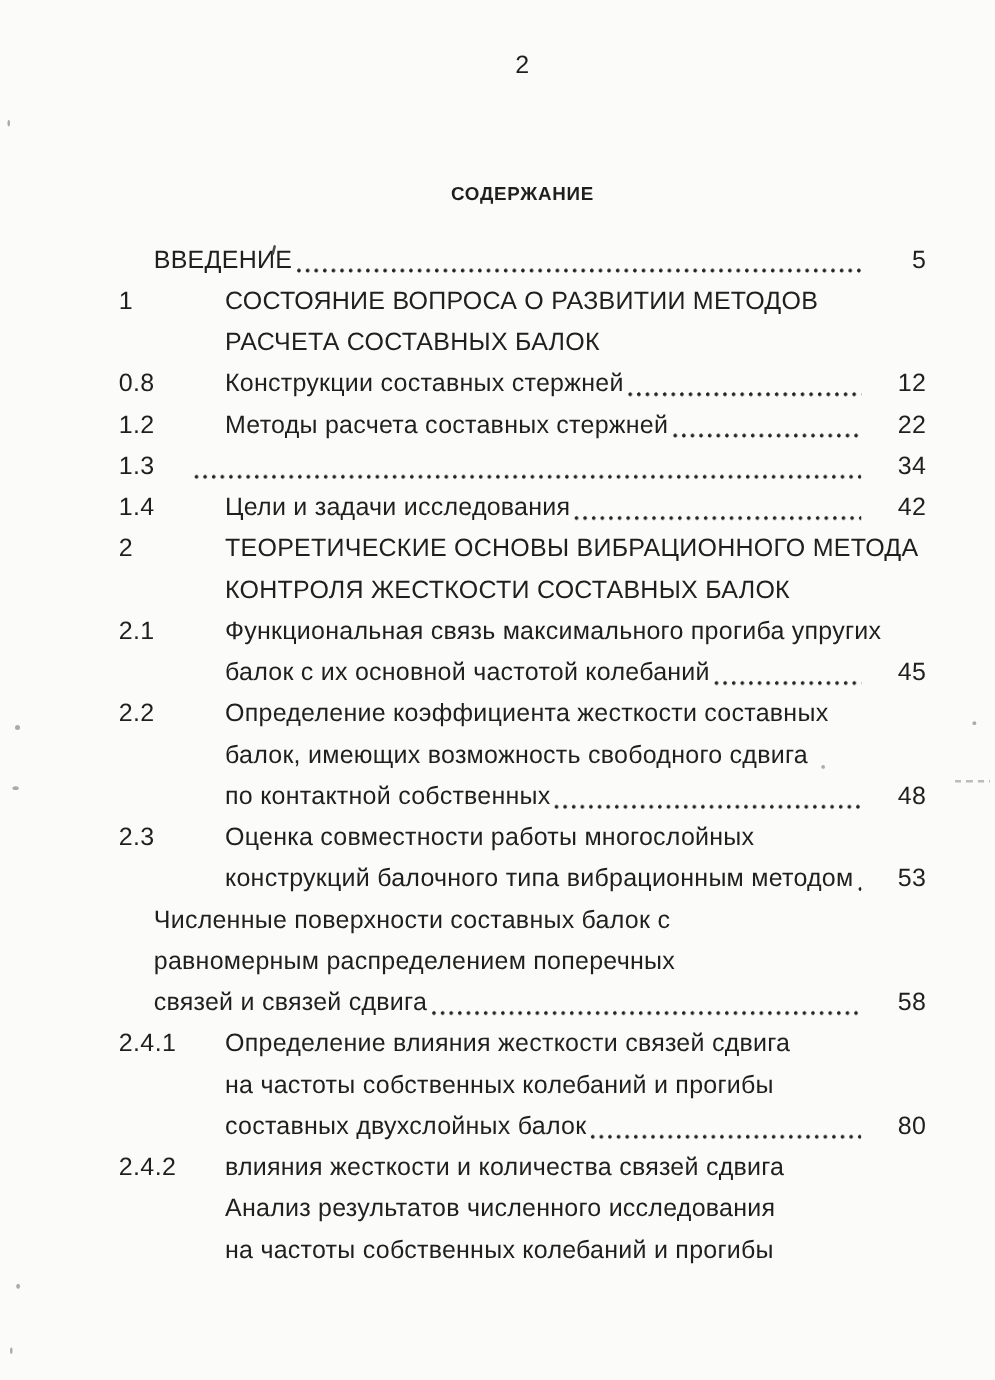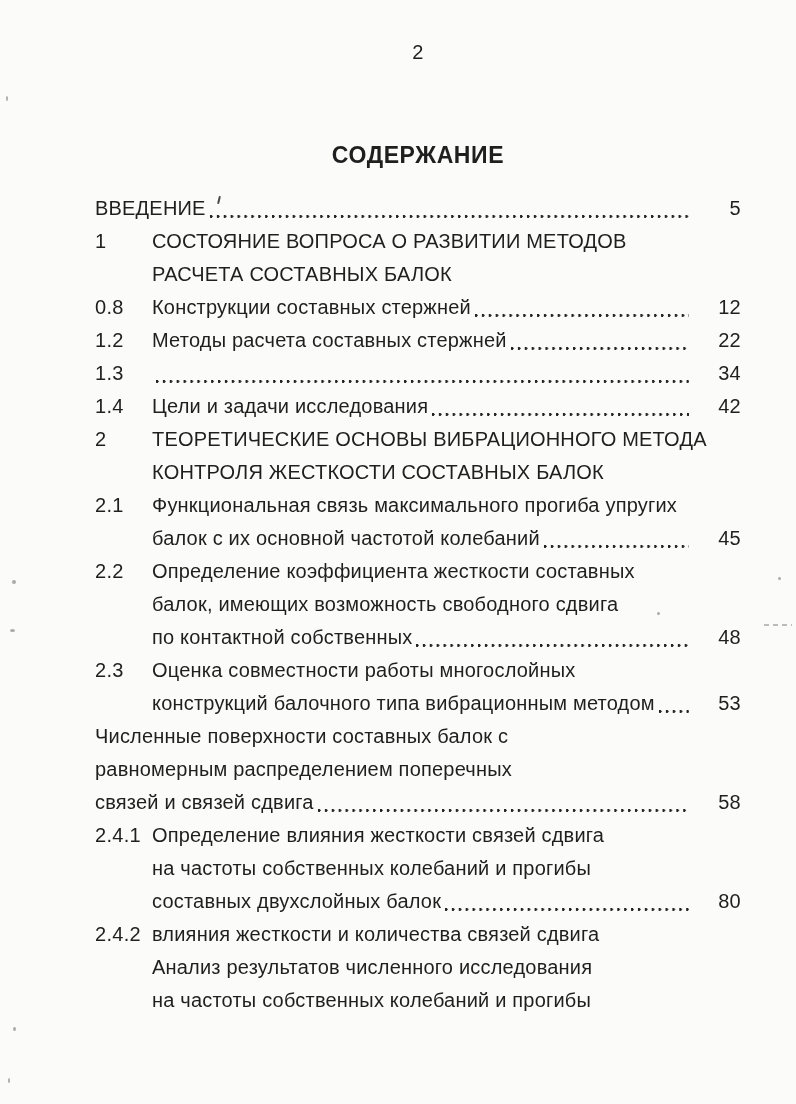--- a/index.html
+++ b/index.html
@@ -24,21 +24,21 @@
     font-size: 20px;
     line-height: 22px;
     letter-spacing: 0.3px;
   }
   .doc-title {
     position: absolute;
     top: 143px;
     left: 95px;
     width: 646px;
     text-align: center;
-    font-size: 23px;
+    font-size: 15px;
     line-height: 25px;
     font-weight: bold;
     letter-spacing: 0.6px;
   }
   .toc {
     position: absolute;
     top: 192px;
     left: 95px;
     width: 646px;
     font-size: 20px;
@@ -50,21 +50,21 @@
     line-height: 33px;
     letter-spacing: 0.3px;
   }
   .body-col { flex: 1 1 auto; min-width: 0; }
   .line {
     display: flex;
     height: 33px;
     line-height: 33px;
     white-space: nowrap;
   }
-  .line .t { flex: 0 0 auto; letter-spacing: 0.2px; }
+  .line .t { flex: 0 0 auto; letter-spacing: 0.2px; margin-left: 28px; }
   .dots {
     flex: 1 1 auto;
     margin-left: 3px;
     background-image: radial-gradient(circle at 2.2px 2.2px, #232323 1.15px, rgba(0,0,0,0) 1.6px);
     background-size: 6.9px 4.5px;
     background-repeat: repeat-x;
     background-position: left 0 bottom 7px;
   }
   .page-col {
     flex: 0 0 52px;

